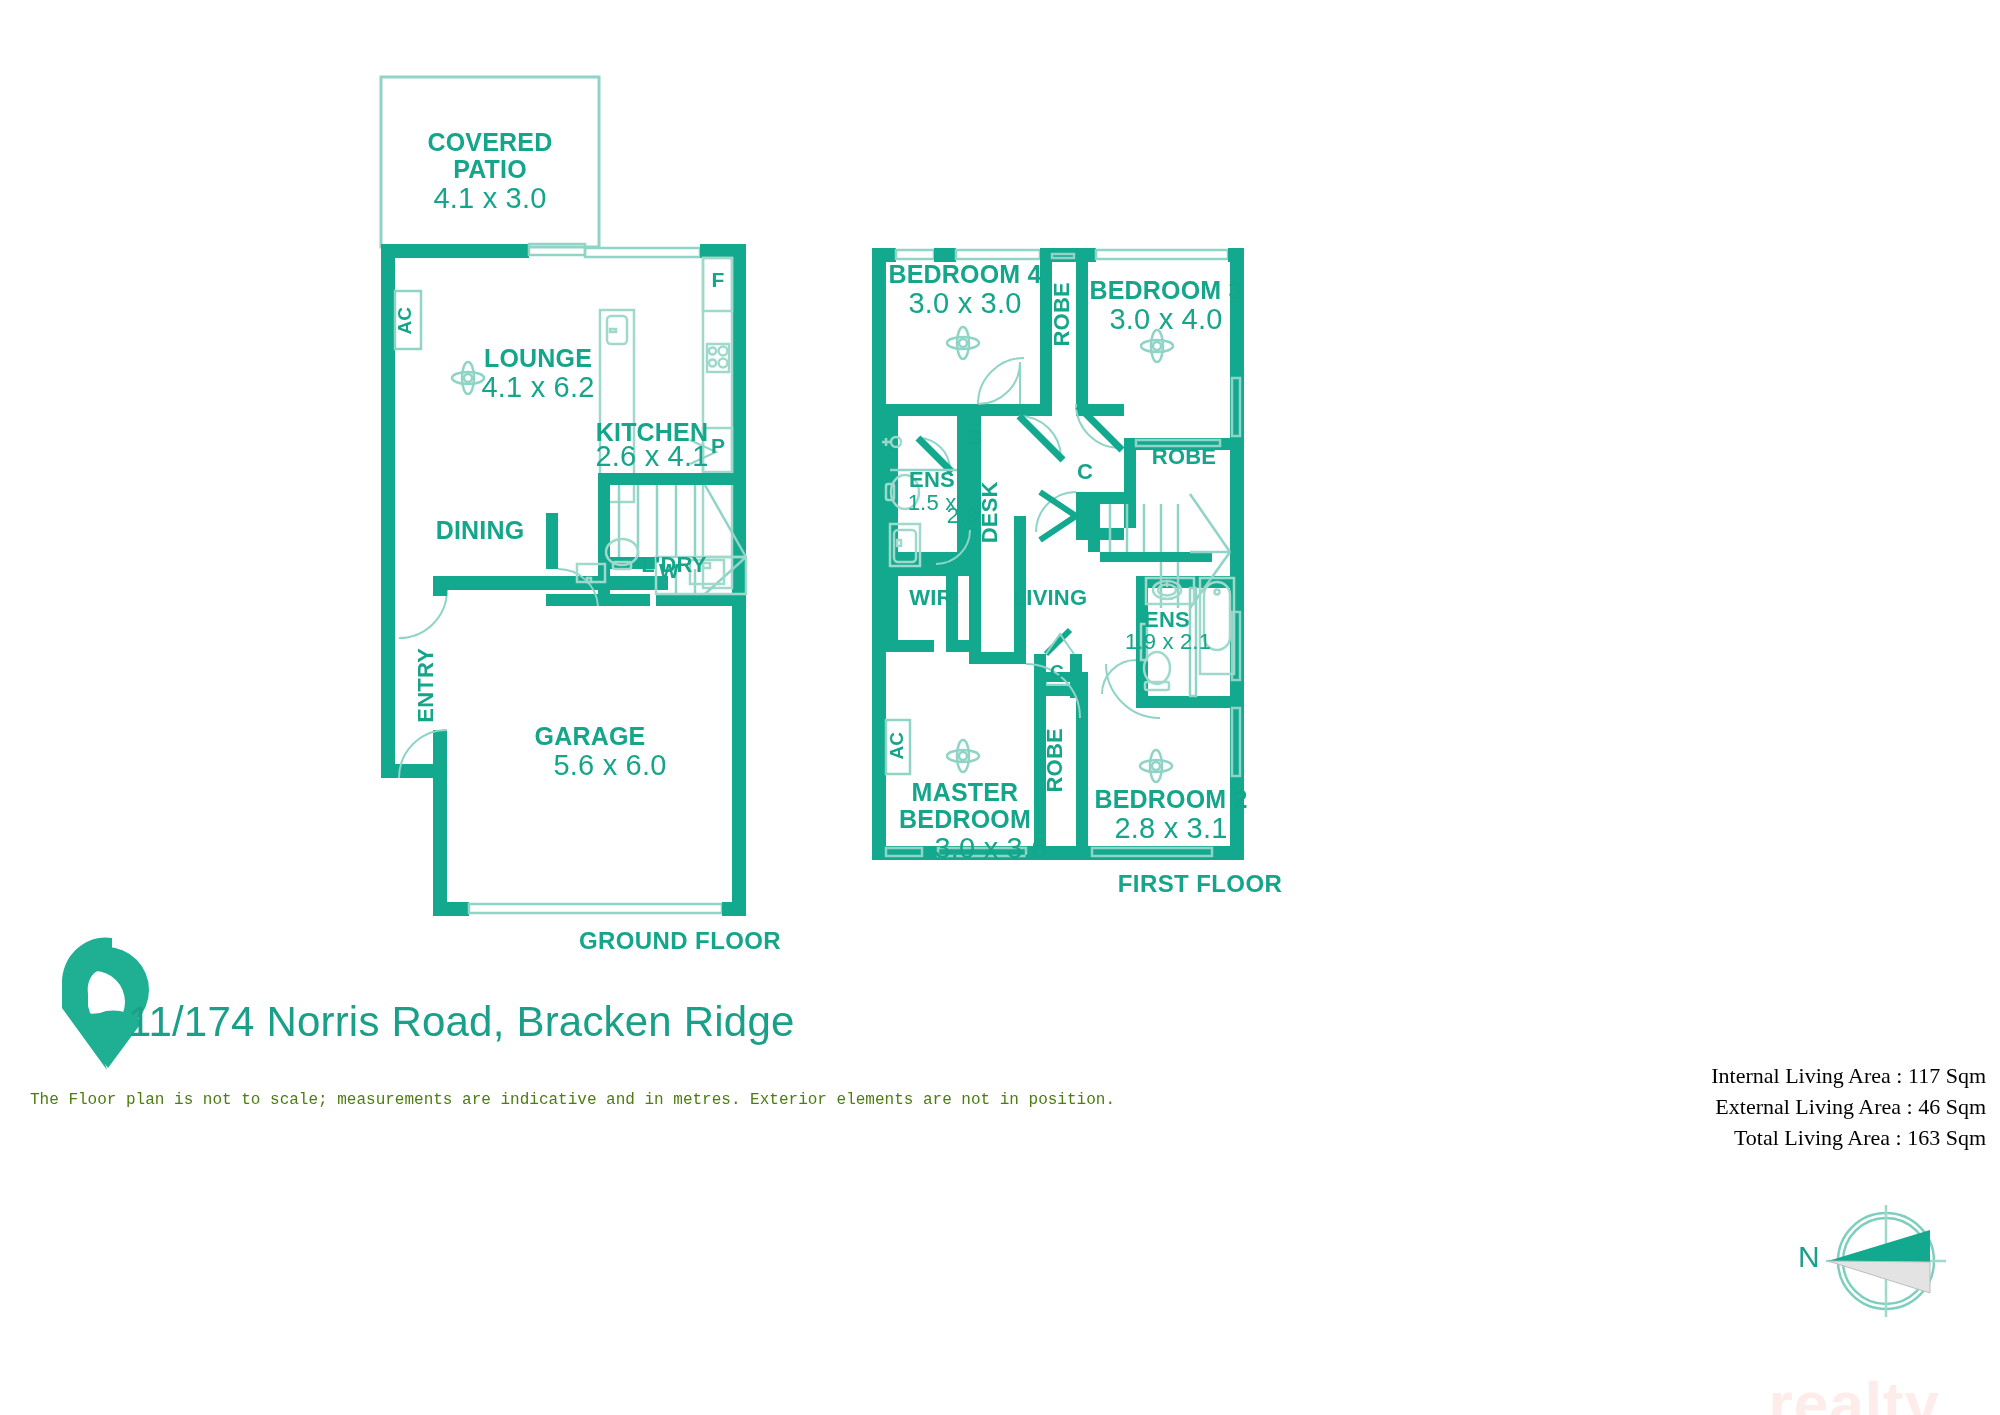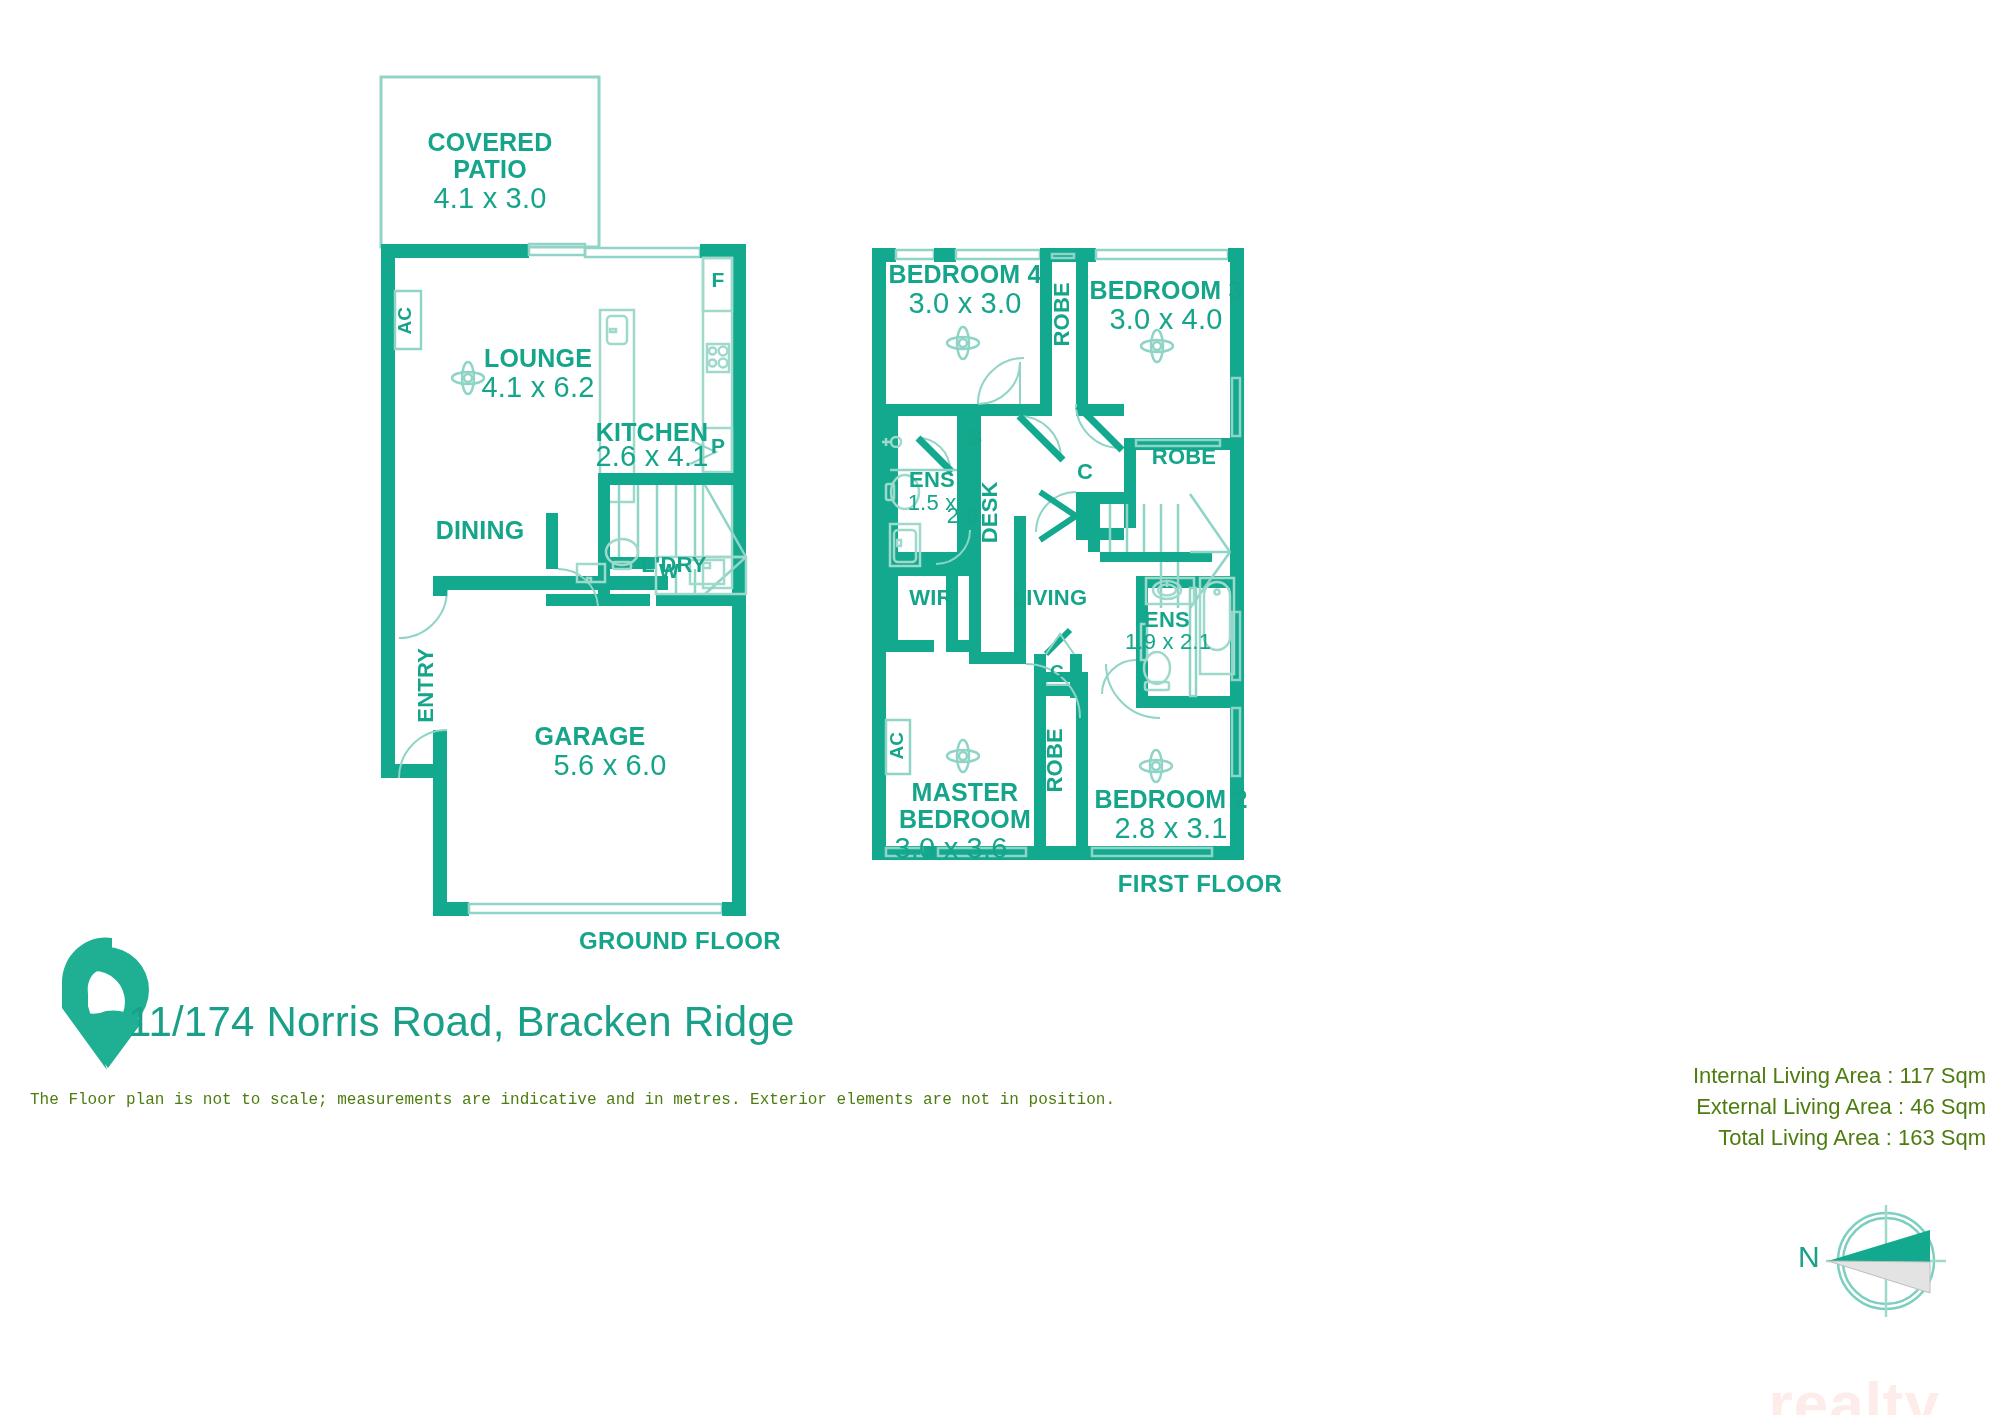--- a/index.html
+++ b/index.html
@@ -18,22 +18,22 @@
   .tinyr{font-size:19px;font-weight:700;}
   .vert{transform:rotate(-90deg);transform-origin:50% 50%;}
   .floorlbl{font-size:24px;font-weight:700;letter-spacing:.4px;}
 
   
   .addr{position:absolute;left:128px;top:950px;font-size:42px;
         font-family:"Liberation Sans",sans-serif;color:#1aa089;font-weight:400;
         letter-spacing:.2px;}
   .disc{position:absolute;left:30px;top:1040px;font-size:16px;color:#4d7c0f;
         line-height:1.5;font-family:Liberation Mono, monospace;}
-  .areas{position:absolute;right:14px;top:1012px;font-size:22px;color:#4d7c0f;
-         text-align:right;line-height:1.42;font-family:Liberation Sans, sans-serif;}
+  .areas{position:absolute;right:14px;top:1012px;font-size:22px;color:#000000;
+         text-align:right;line-height:1.42;font-family:Liberation Serif, serif;}
   .compass-n{position:absolute;left:1798px;top:1192px;font-size:30px;color:#1aa089;}
   .wm{position:absolute;right:60px;top:1320px;font-size:62px;color:#fdece9;
       font-weight:700;letter-spacing:1px;pointer-events:none;}
 </style>
 </head>
 <body>
 
 <div class="stage">
 
 <svg class="plan" viewBox="0 0 2000 1415">
@@ -390,21 +390,21 @@
 <div class="lbl roomsm" style="left:996px;top:538px;width:108px;">LIVING</div>
 
 <div class="lbl roomsm" style="left:1126px;top:560px;width:82px;">ENS</div>
 <div class="lbl dim" style="left:1114px;top:582px;width:108px;font-size:22px;">1.9 x 2.1</div>
 
 <div class="lbl roomsm vert" style="left:1014px;top:700px;width:82px;">ROBE</div>
 <div class="lbl tinyr vert" style="left:866px;top:687px;width:62px;">AC</div>
 
 <div class="lbl room" style="left:890px;top:730px;width:150px;">MASTER</div>
 <div class="lbl room" style="left:890px;top:757px;width:150px;">BEDROOM</div>
-<div class="lbl dim" style="left:876px;top:784px;width:150px;text-align:center;">3.0 x 3.6</div>
+<div class="lbl dim" style="left:916px;top:784px;width:150px;text-align:center;">3.0 x 3.6</div>
 
 <div class="lbl room" style="left:1090px;top:737px;width:162px;">BEDROOM 2</div>
 <div class="lbl dim" style="left:1090px;top:764px;width:162px;">2.8 x 3.1</div>
 
 <div class="lbl floorlbl" style="left:1080px;top:823px;width:240px;">FIRST FLOOR</div>
 
 <div class="addr">11/174 Norris Road, Bracken Ridge</div>
 <div class="disc">
   <div>The Floor plan is not to scale; measurements are indicative and in metres. Exterior elements are not in position.</div>
 </div>

